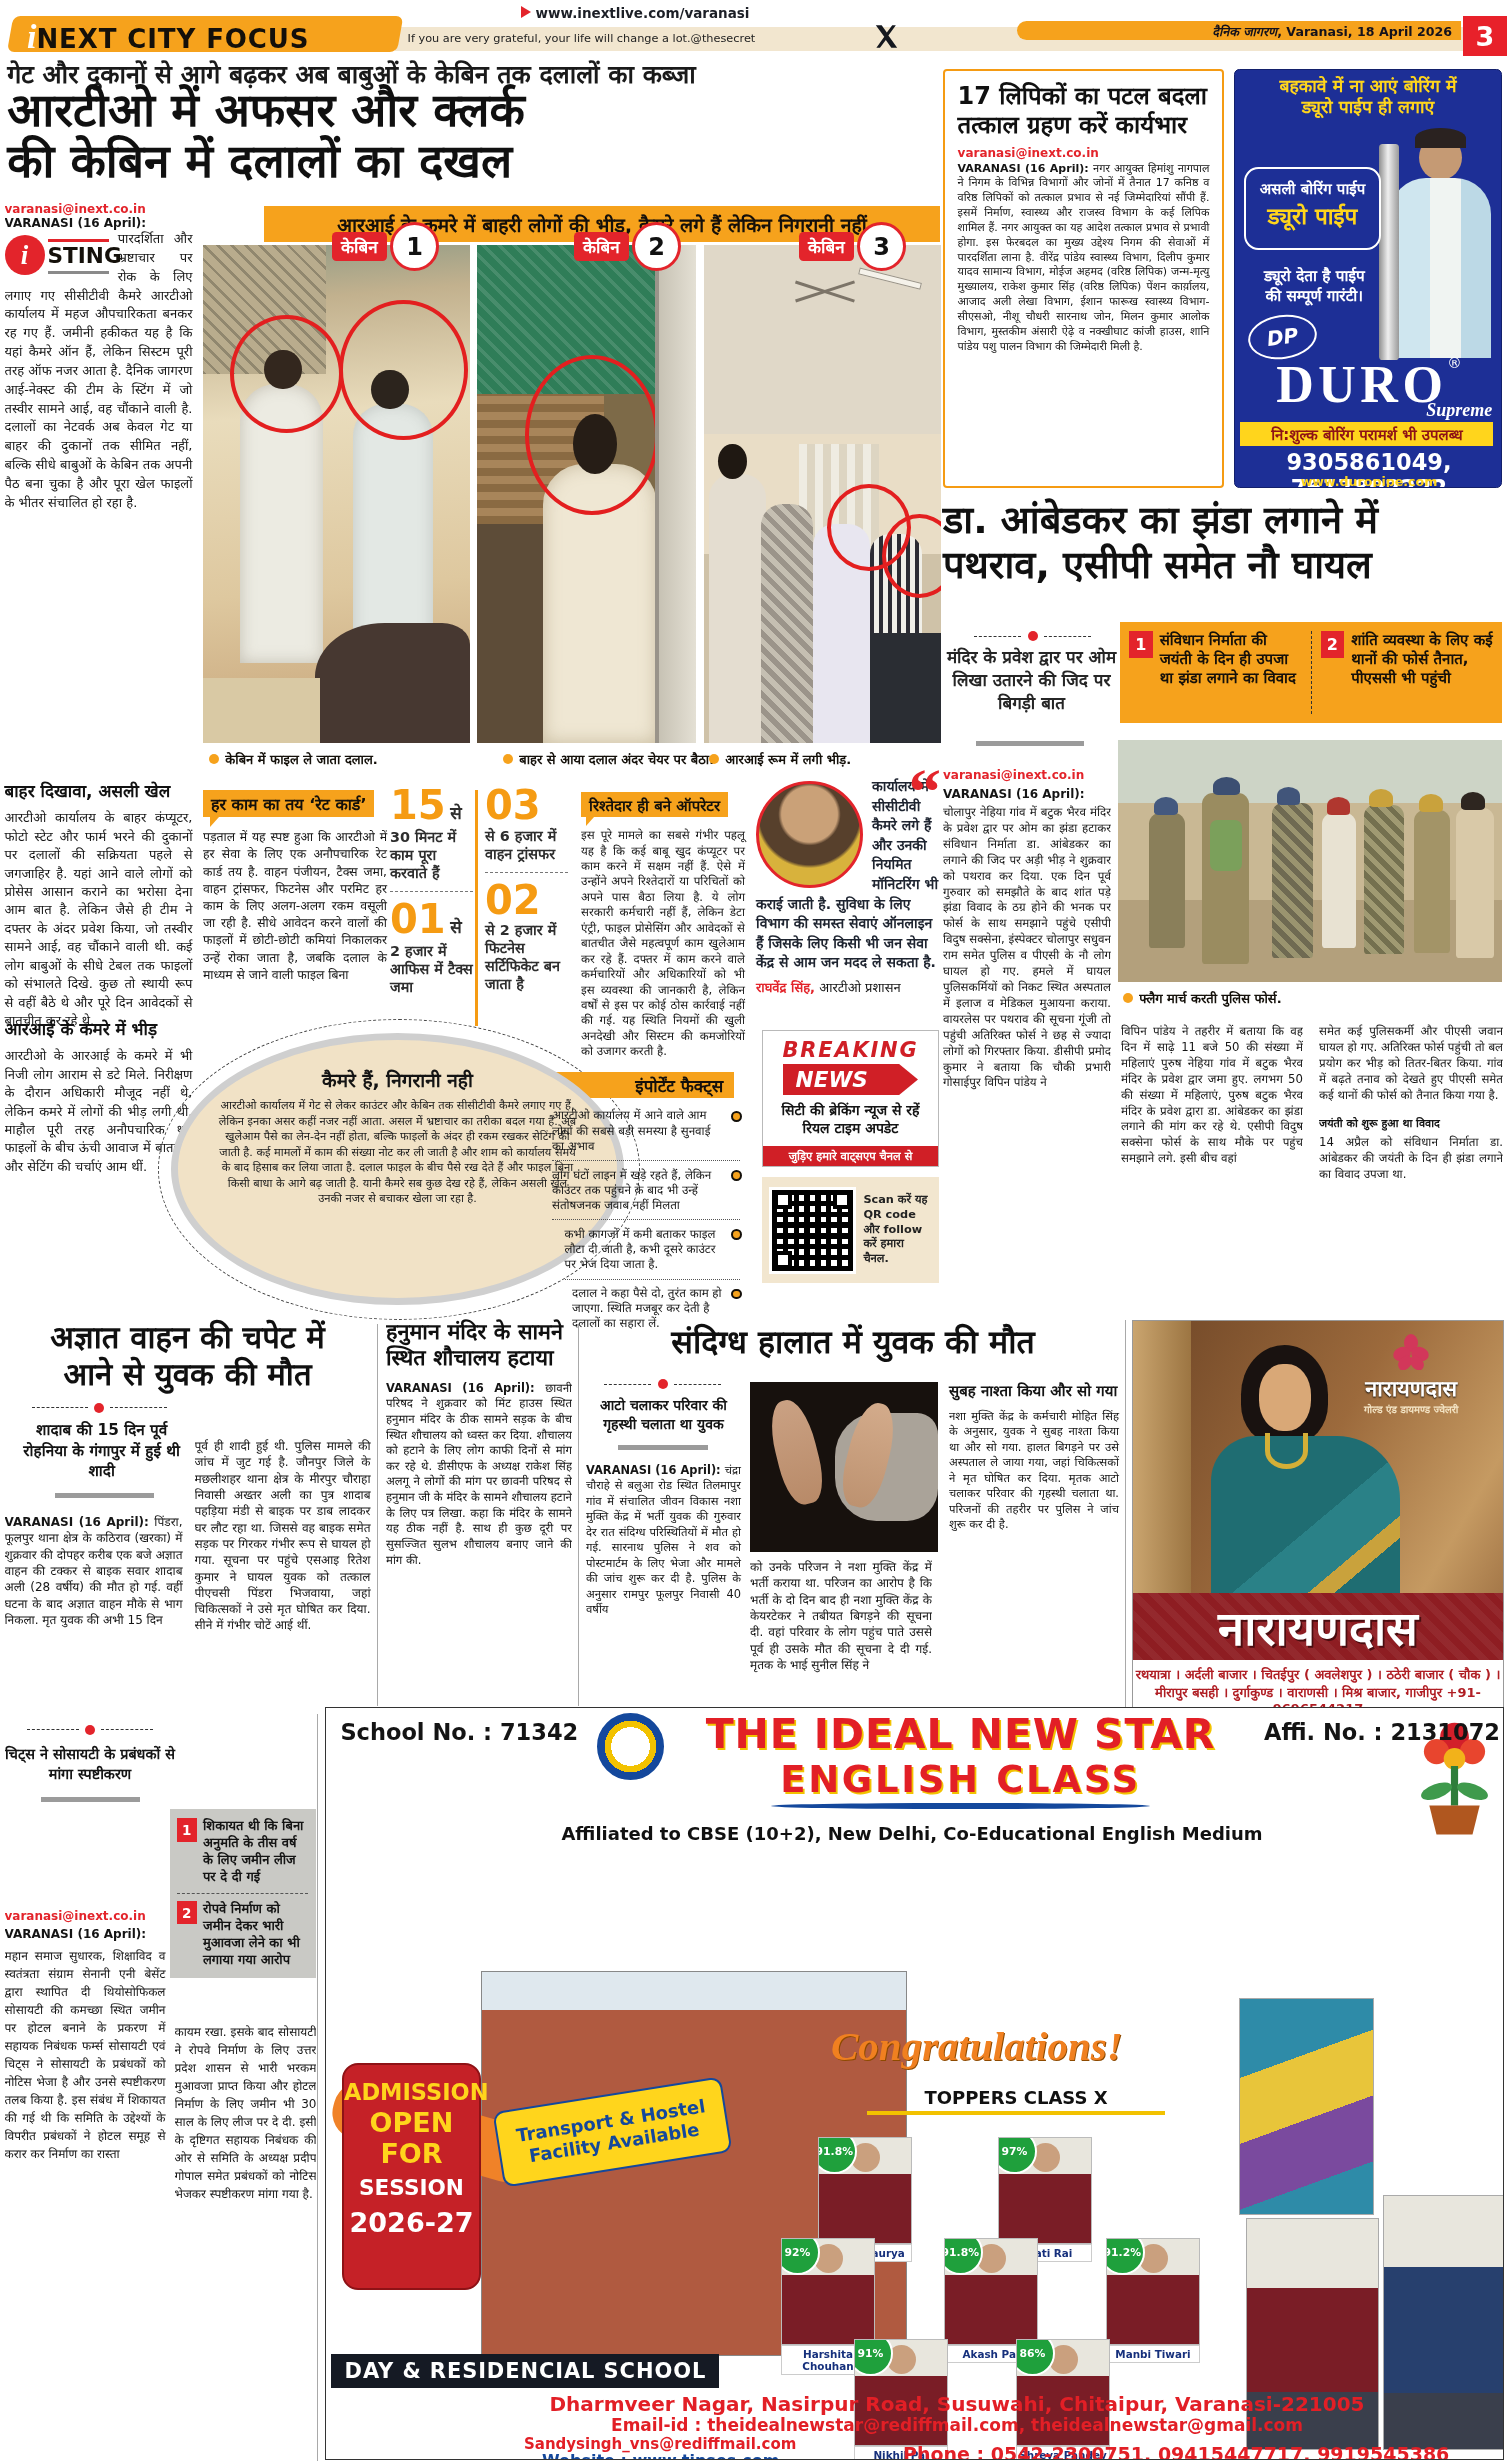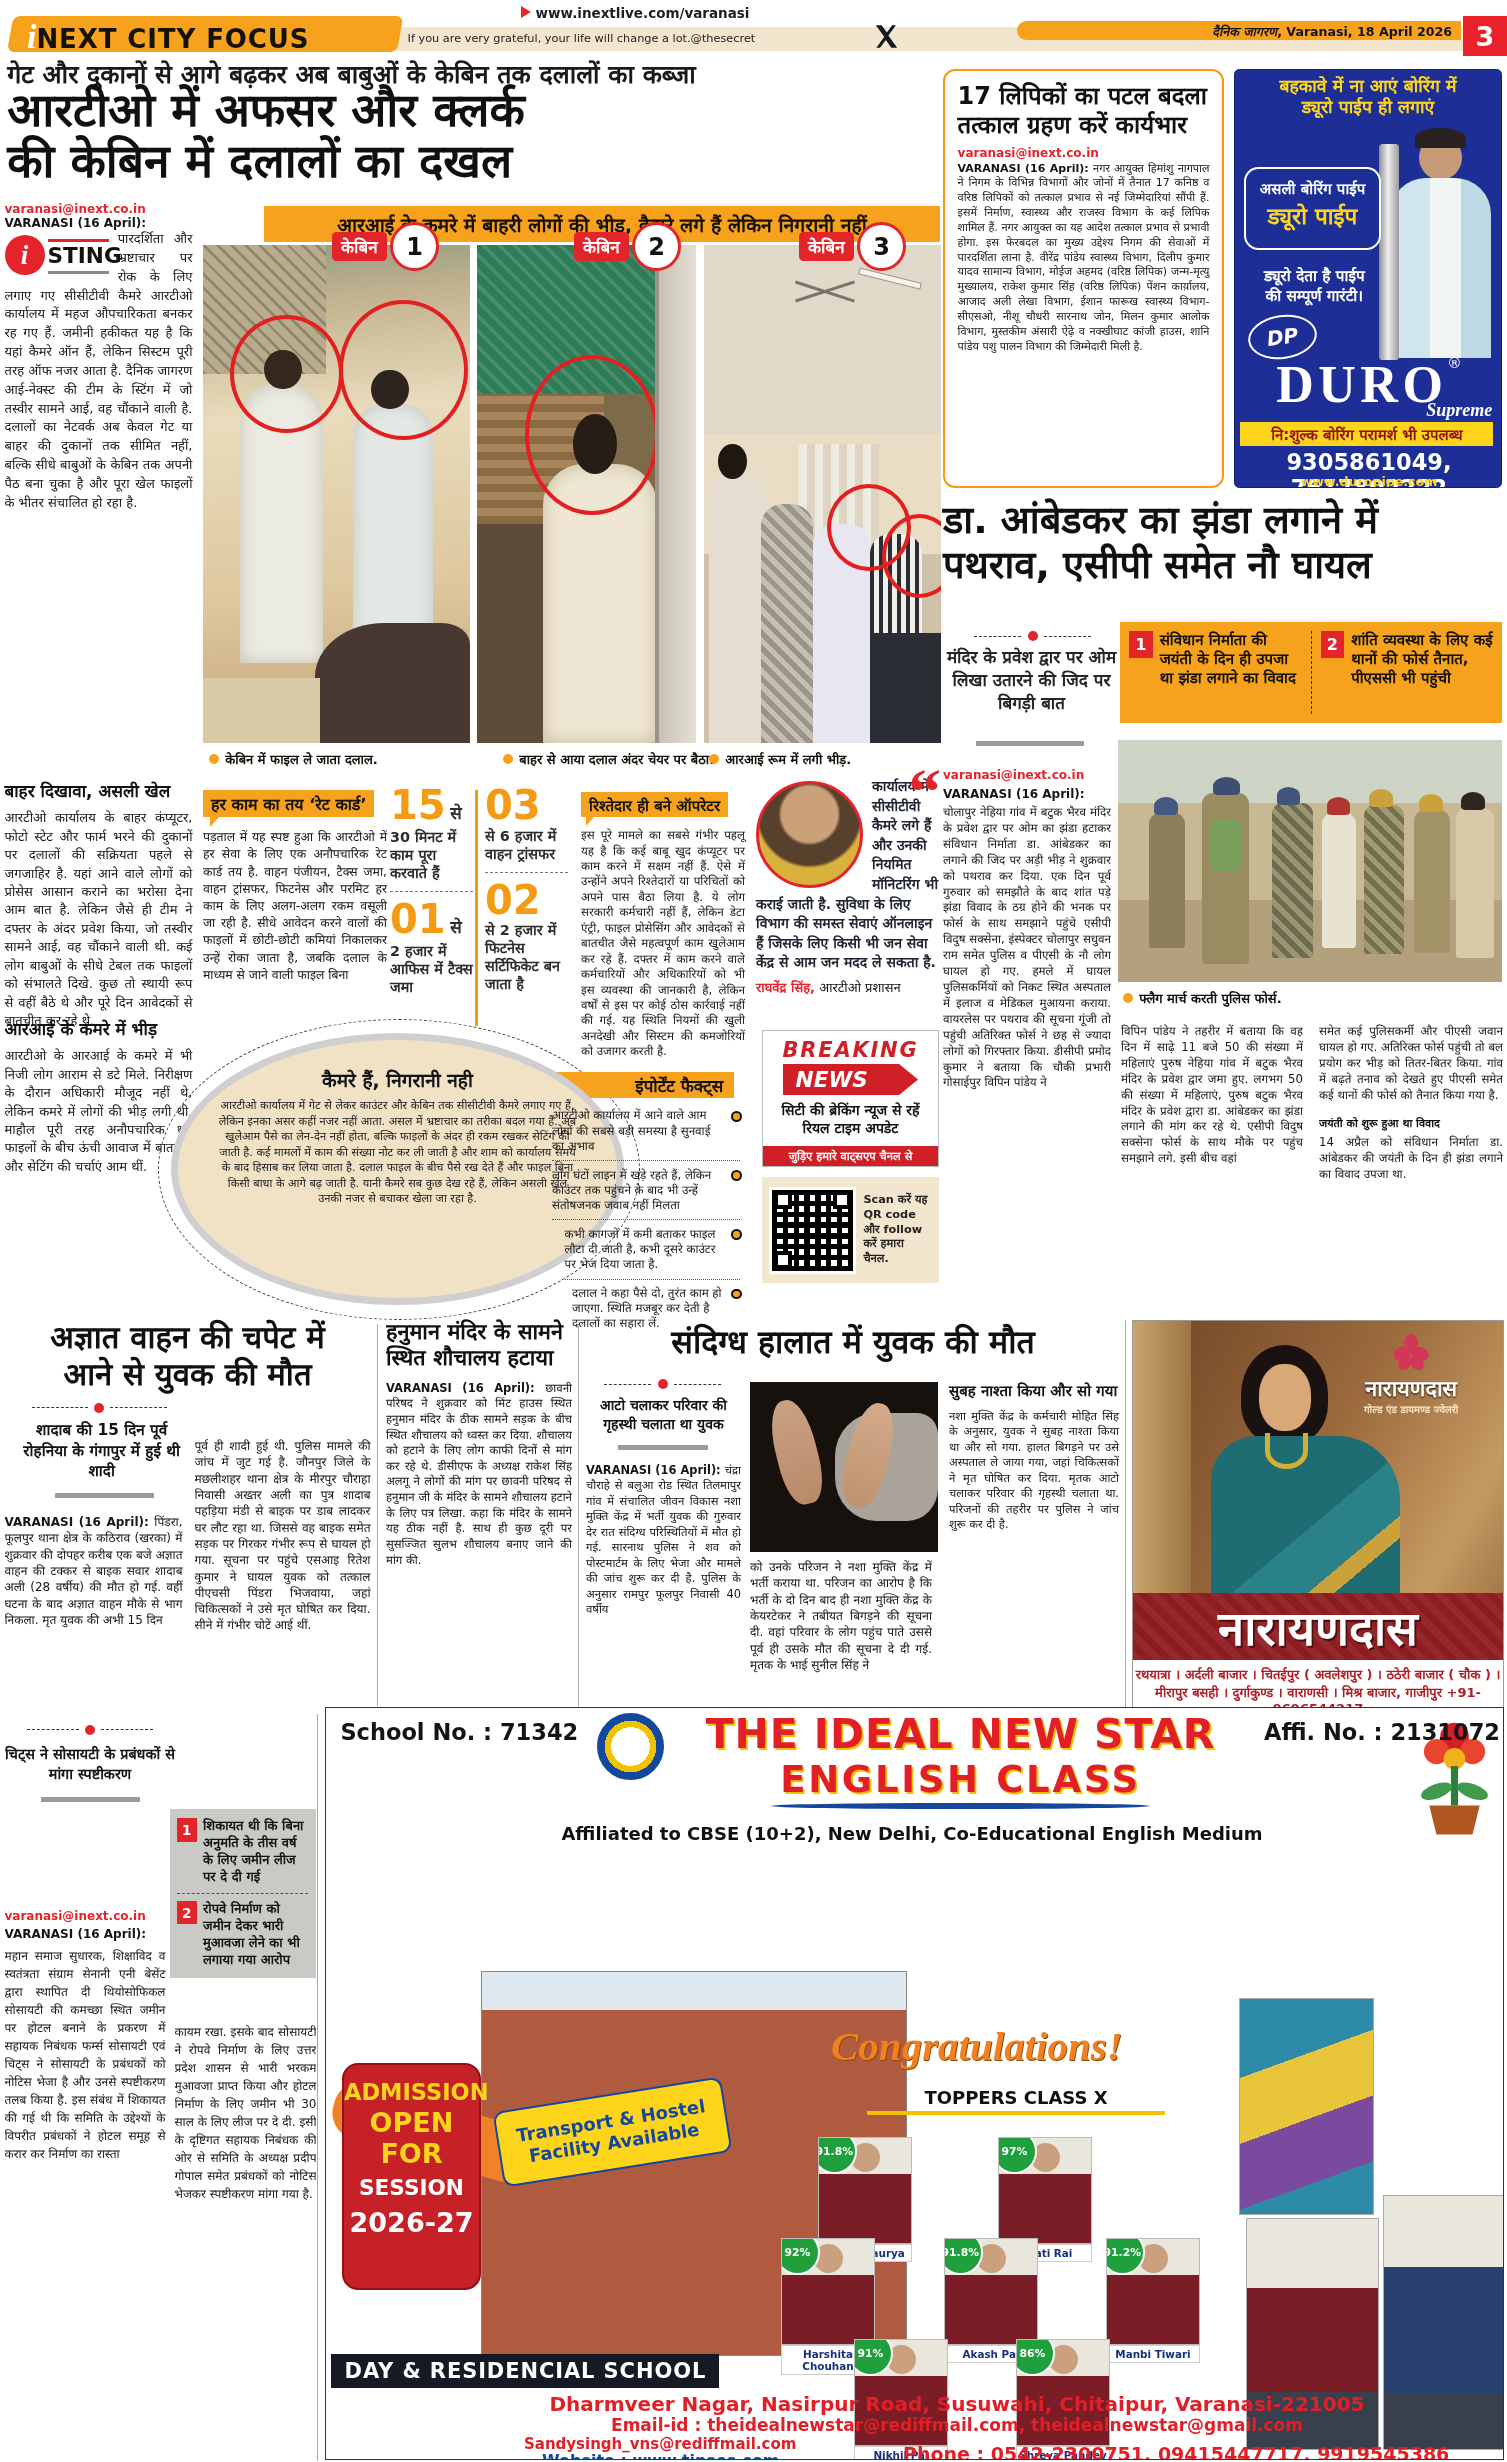--- a/index.html
+++ b/index.html
@@ -217,21 +217,21 @@
 
 <div class="abs" style="left:762px;top:1177px;width:177px;height:106px;background:#f2e6cf;z-index:4;display:flex;align-items:center;padding:7.2px;box-sizing:border-box;gap:7.2px">
   <div style="width:87px;height:87px;background:repeating-linear-gradient(0deg,#000 0 5.4px,transparent 5.4px 10.8px),repeating-linear-gradient(90deg,#000 0 5.4px,#fff 5.4px 10.8px);position:relative;flex:none;border:3.6px solid #fff;box-sizing:border-box">
     <span style="position:absolute;left:1.8px;top:1.8px;width:18px;height:18px;background:#fff;border:4.5px solid #000;box-sizing:border-box"></span>
     <span style="position:absolute;right:1.8px;top:1.8px;width:18px;height:18px;background:#fff;border:4.5px solid #000;box-sizing:border-box"></span>
     <span style="position:absolute;left:1.8px;bottom:1.8px;width:18px;height:18px;background:#fff;border:4.5px solid #000;box-sizing:border-box"></span>
   </div>
   <div class="b" style="font-size:11.3px;line-height:1.3;color:#222">Scan करें यह QR code और follow करें हमारा चैनल.</div>
 </div>
 
-<div class="abs" style="left:943px;top:69px;width:281px;height:419px;border:2.7px solid #f59b13;border-radius:12px;padding:10.8px 12.6px;box-sizing:border-box;overflow:hidden">
+<div class="abs" style="left:943px;top:69px;width:281px;height:419px;border:2.7px solid #f59b13;border-radius:4px;padding:10.8px 12.6px;box-sizing:border-box;overflow:hidden">
   <div class="b9" style="font-size:24px;line-height:1.22;color:#101010">
     <div>17 लिपिकों का पटल बदला</div>
     <div>तत्काल ग्रहण करें कार्यभार</div>
   </div>
   <div class="byline" style="margin-top:5.4px">varanasi@inext.co.in</div>
   <div class="j" style="margin-top:1.8px;font-size:11px;line-height:1.35"><span class="b">VARANASI (16 April): </span><span>नगर आयुक्त हिमांशु नागपाल ने निगम के विभिन्न विभागों और जोनों में तैनात 17 कनिष्ठ व वरिष्ठ लिपिकों को तत्काल प्रभाव से नई जिम्मेदारियां सौंपी हैं. इसमें निर्माण, स्वास्थ्य और राजस्व विभाग के कई लिपिक शामिल हैं. नगर आयुक्त का यह आदेश तत्काल प्रभाव से प्रभावी होगा. इस फेरबदल का मुख्य उद्देश्य निगम की सेवाओं में पारदर्शिता लाना है. वीरेंद्र पांडेय स्वास्थ्य विभाग, दिलीप कुमार यादव सामान्य विभाग, मोईज अहमद (वरिष्ठ लिपिक) जन्म-मृत्यु मुख्यालय, राकेश कुमार सिंह (वरिष्ठ लिपिक) पेंशन कार्य़ालय, आजाद अली लेखा विभाग, ईशान फारूख स्वास्थ्य विभाग-सीएसओ, नीशू चौधरी सारनाथ जोन, मिलन कुमार आलोक विभाग, मुस्तकीम अंसारी ऐढ़े व नक्खीघाट कांजी हाउस, शानि पांडेय पशु पालन विभाग की जिम्मेदारी मिली है.</span></div>
 </div>
 
 <div class="abs" style="left:1234px;top:69px;width:268px;height:419px;background:#1d2f96;border:1.8px solid #13206b;border-radius:5.4px;overflow:hidden;box-sizing:border-box">
   <div class="b9 c" style="margin-top:6px;color:#ffd51c;font-size:17.6px;line-height:1.2">

